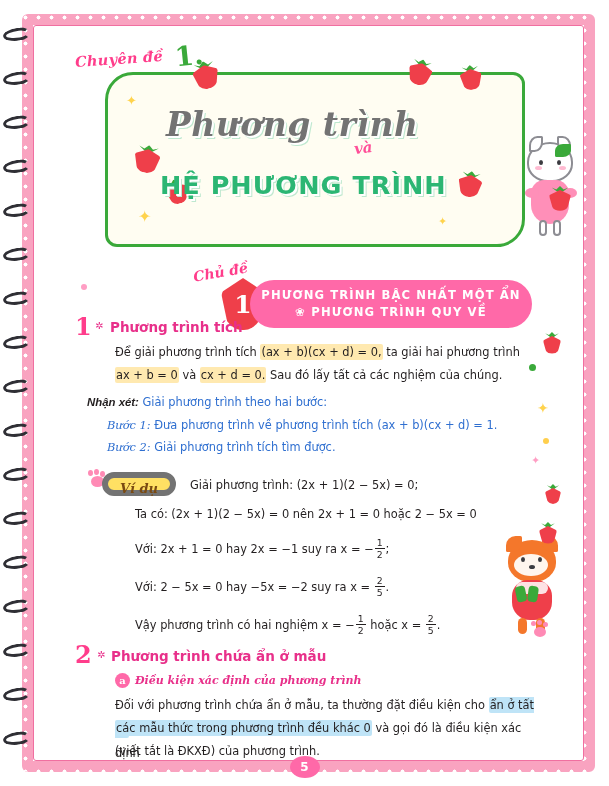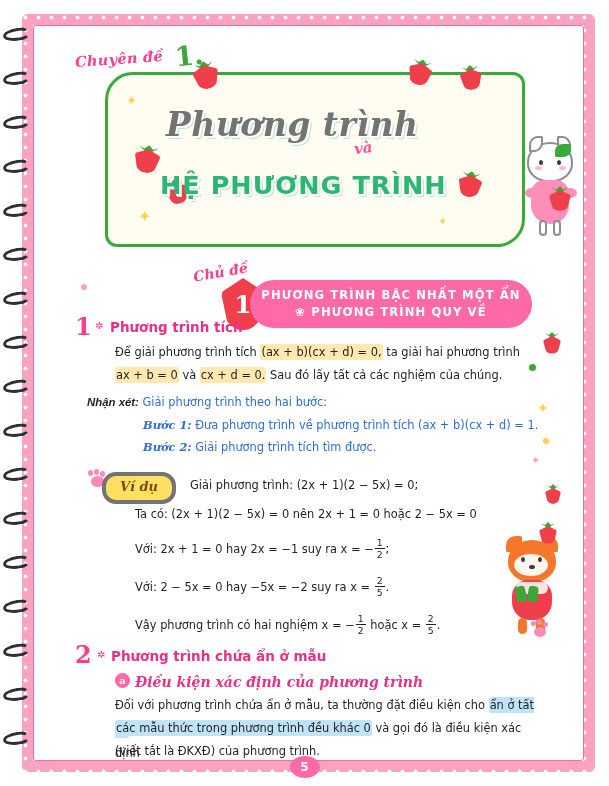--- a/index.html
+++ b/index.html
@@ -169,31 +169,30 @@
   }
   .hl { background: #ffe9b0; padding: 1px 1px; border-radius: 2px; }
   .hl-blue { background: #bfe4f7; padding: 1px 1px; border-radius: 2px; }
   .note-label {
     font-family: Liberation Sans, sans-serif;
     font-weight: bold; font-style: italic;
     color: #231f20;
   }
   .step {
     font-family: "DejaVu Serif", serif;
-    font-style: italic; font-weight: bold;
+    font-style: italic; font-weight: normal;
     color: #2f6fd0;
-    margin-left: 36px;
   }
   .blue { color: #2f6fd0; }
   
   #vidu-badge {
     position: absolute; left: 57px; top: 440px;
-    width: 74px; height: 32px;
+    width: 74px; height: 24px;
     background: #ffe063;
-    border: 4px solid #737373;
+    border: 6px solid #737373;
     border-radius: 14px 14px 14px 14px;
   }
   #vidu-badge span {
     position: absolute; left: 0; right: 0; top: 3px;
     text-align: center;
     font-family: "DejaVu Serif", serif;
     font-weight: bold; font-style: italic; font-size: 13px;
     color: #7a4a12;
   }
   #paw {
@@ -428,21 +427,21 @@
       <div class="paw-pad" style="left:14px;top:2px;width:5px;height:5px"></div>
     </div>
 
     <div class="sec-num" style="left:30px;top:608px">2</div>
     <div class="sparkle" style="left:52px;top:617px;color:#e8308a;font-size:10px">✲</div>
     <div class="sec-title" style="left:66px;top:616px">Phương trình chứa ẩn ở mẫu</div>
 
     <div style="position:absolute;left:70px;top:641px;width:15px;height:15px;background:#ff69a8;border-radius:50%">
       <div style="text-align:center;color:#fff;font-family:'DejaVu Serif',serif;font-weight:bold;font-size:10px;line-height:15px">a</div>
     </div>
-    <div style="position:absolute;left:90px;top:642px;font-family:'DejaVu Serif',serif;font-weight:bold;font-style:italic;font-size:14px;color:#e8308a">Điều kiện xác định của phương trình</div>
+    <div style="position:absolute;left:90px;top:642px;font-family:'DejaVu Serif',serif;font-weight:bold;font-style:italic;font-size:11px;color:#e8308a">Điều kiện xác định của phương trình</div>
 
     <div class="body-text" style="left:70px;top:661px;width:430px">
       <span>Đối với phương trình chứa ẩn ở mẫu, ta thường đặt điều kiện cho </span><span class="hl-blue">ẩn ở tất cả</span>
     </div>
     <div class="body-text" style="left:70px;top:684px;width:430px">
       <span class="hl-blue">các mẫu thức trong phương trình đều khác 0</span><span> và gọi đó là điều kiện xác định</span>
     </div>
     <div class="body-text" style="left:70px;top:707px;width:430px">(viết tắt là ĐKXĐ) của phương trình.</div>
 
   </div>

